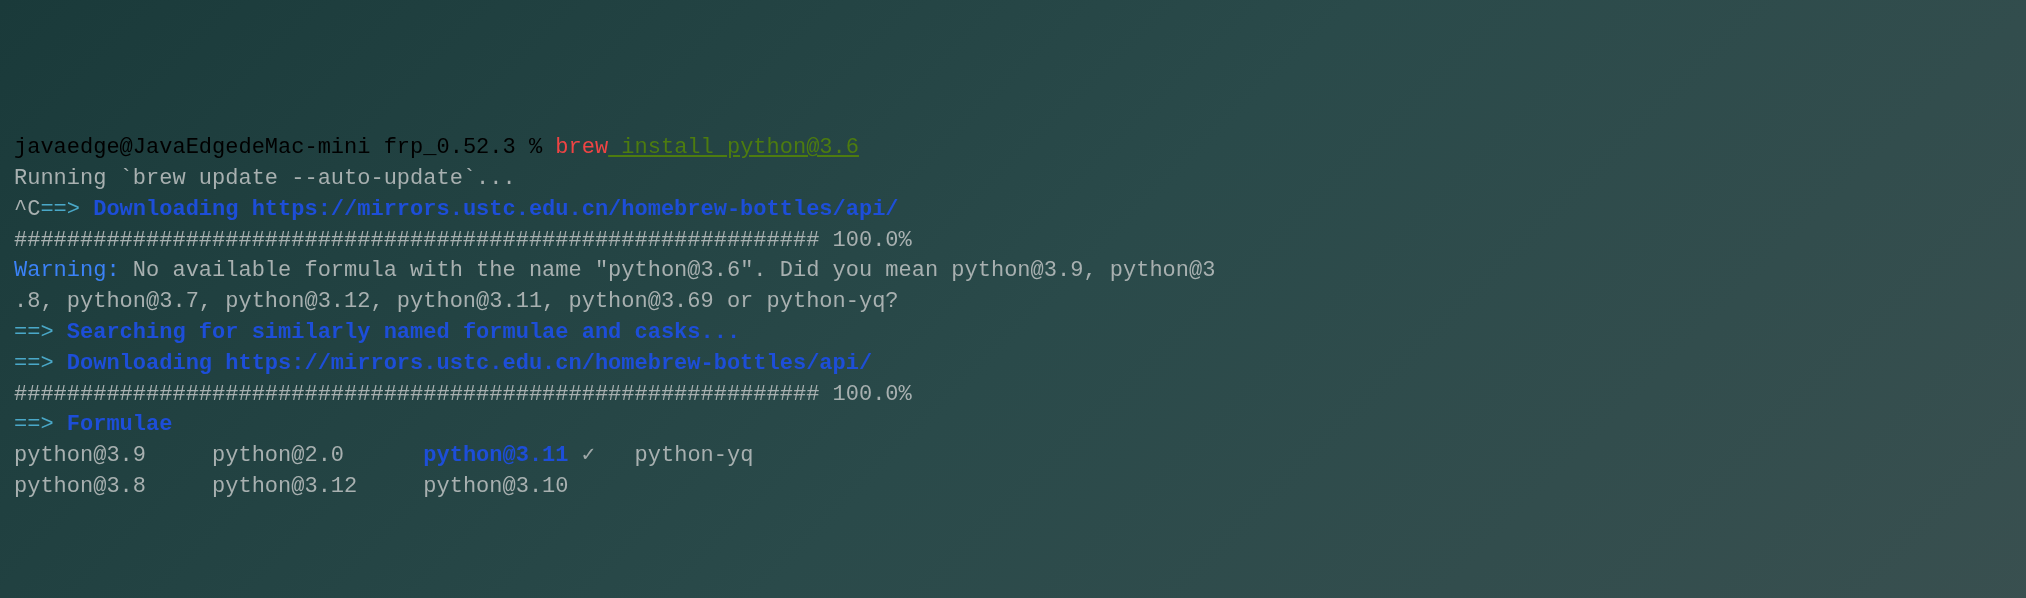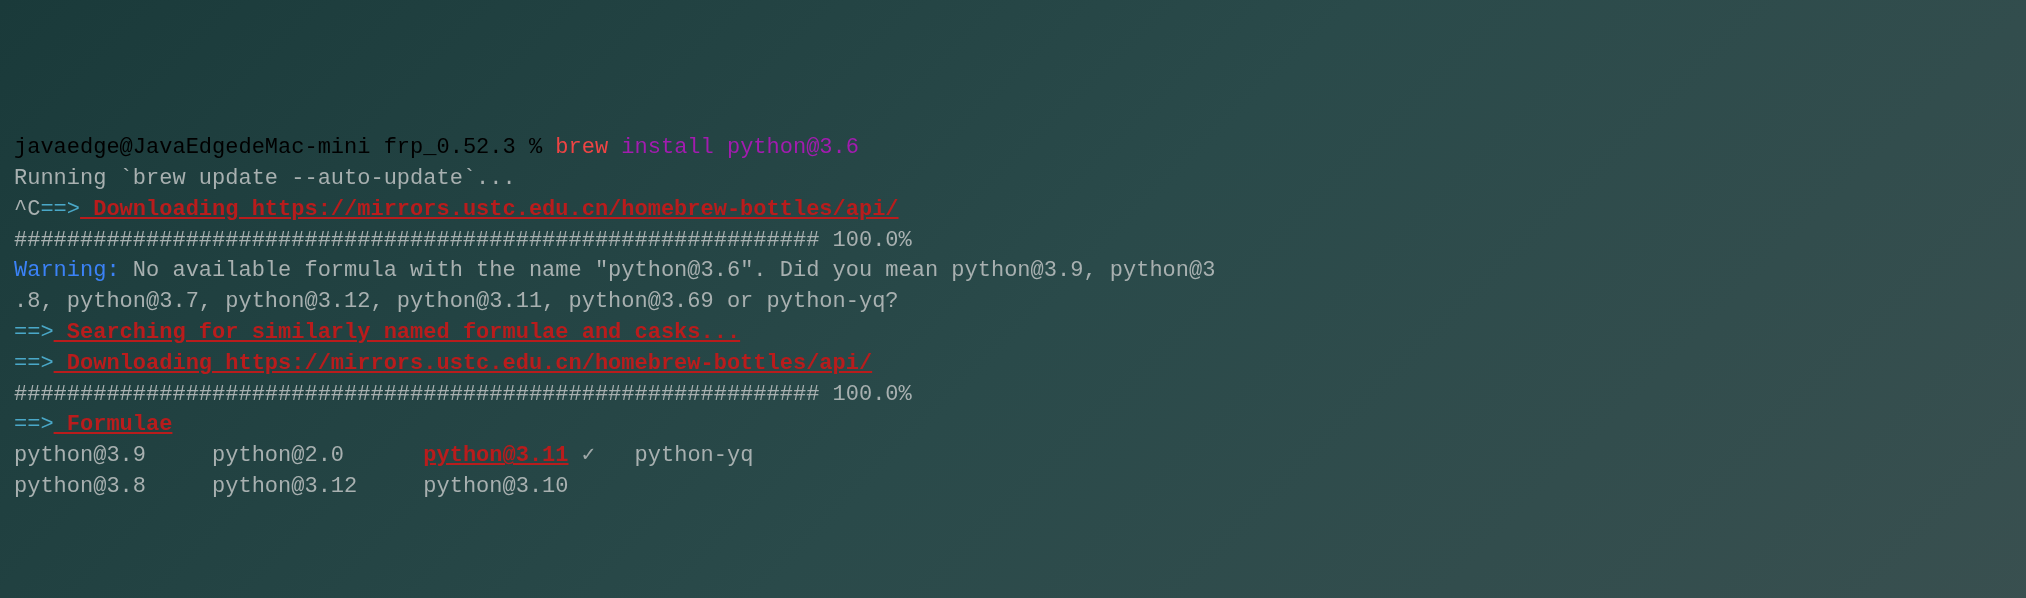--- a/index.html
+++ b/index.html
@@ -15,23 +15,23 @@
     color: #c8d0d0;
     padding: 10px 14px;
     min-height: 598px;
     width: 2026px;
     white-space: pre;
     overflow: hidden;
   }
   .gray { color: #000000; }
   .yellow { color: #ef4444; }
   .cyan { color: #4aa8c8; }
-  .bold { font-weight: bold; color: #b91c1c; text-decoration: underline; }
+  .bold { font-weight: bold; color: #1d4ed8; }
   .orange { color: #3b82f6; }
-  .white { color: #a21caf; }
+  .white { color: #4d7c0f; text-decoration: underline; }
   .dim { color: #a8b0b0; text-align: right; }
   .check { color: #a0a8a8; }
 </style>
 </head>
 <body>
 
 
 
 <div><span class="gray">javaedge@JavaEdgedeMac-mini</span><span class="gray"> </span><span class="gray">frp_0.52.3</span><span class="gray"> </span><span class="gray">%</span><span> </span><span class="yellow">brew</span><span class="white"> install python@3.6</span>
 <span class="dim">Running `brew update --auto-update`...</span>

